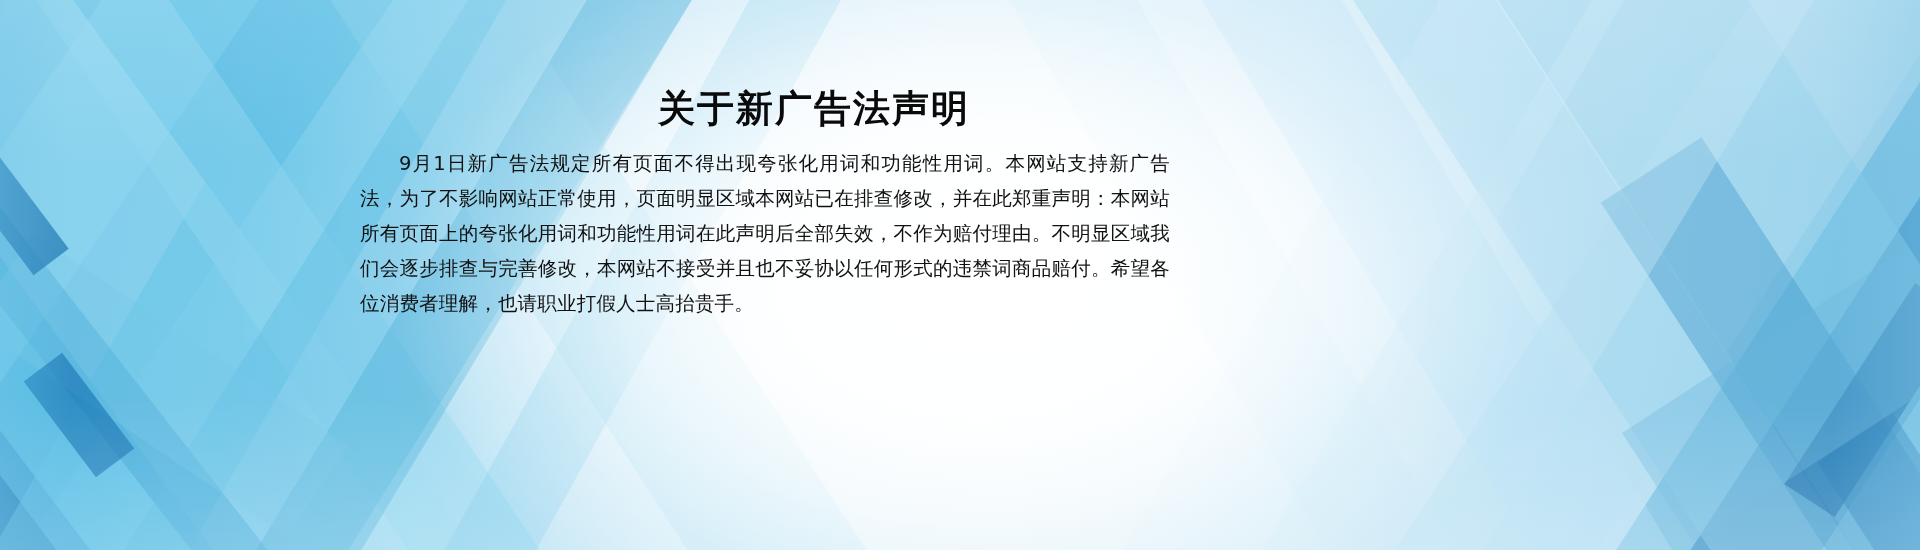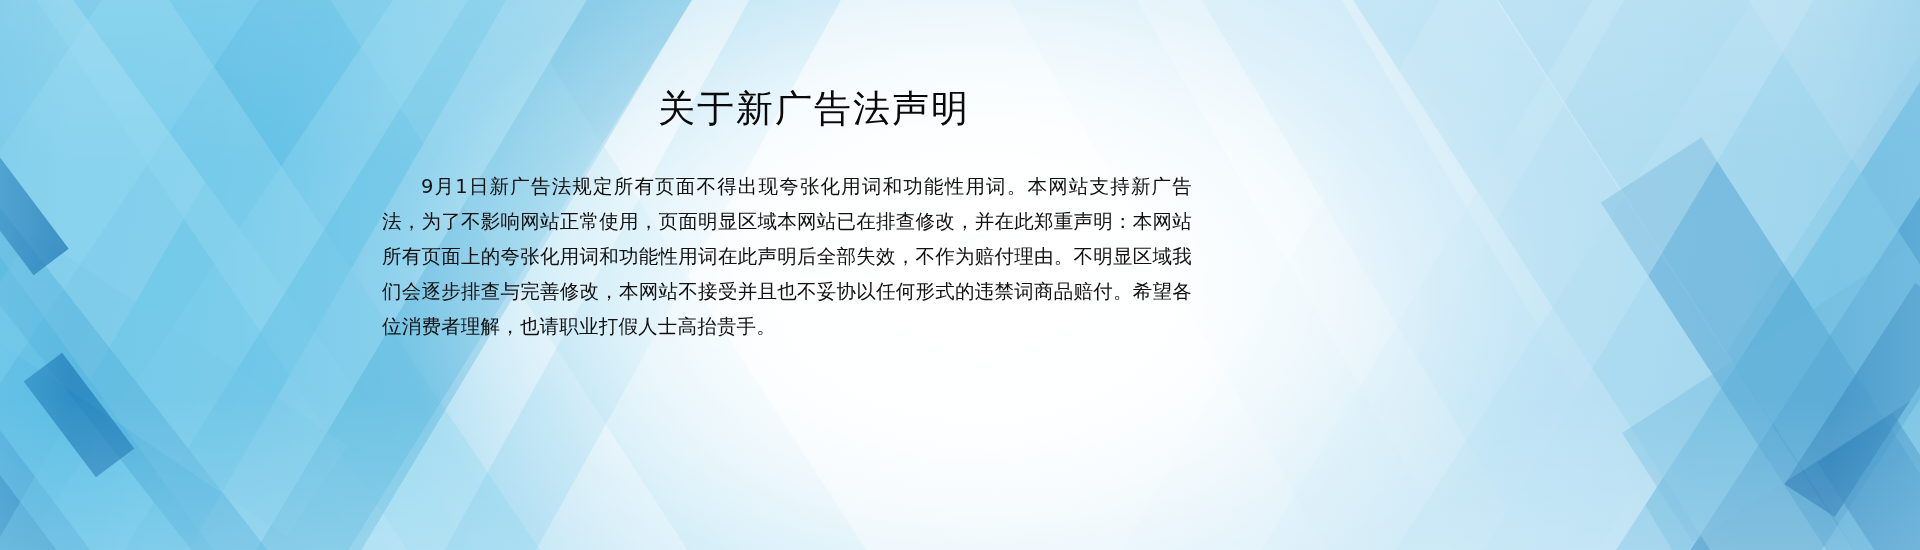--- a/index.html
+++ b/index.html
@@ -57,31 +57,30 @@
     width: 1920px;
     height: 550px;
   }
   .title {
     position: absolute;
     top: 86px;
     left: 0;
     width: 1628px;
     text-align: center;
     font-size: 37px;
-    font-weight: normal;
+    font-weight: bold;
     color: #0a0a0a;
     letter-spacing: 2px;
     line-height: 1.25;
   }
   .body-wrap {
     position: absolute;
     top: 146px;
-    left: 382px;
+    left: 360px;
     width: 810px;
-    margin-top: 23px;
   }
   .para {
     color: #111111;
     font-size: 19.5px;
     line-height: 35px;
     text-align: justify;
     text-justify: inter-ideograph;
     letter-spacing: 0.2px;
     margin: 0;
   }

